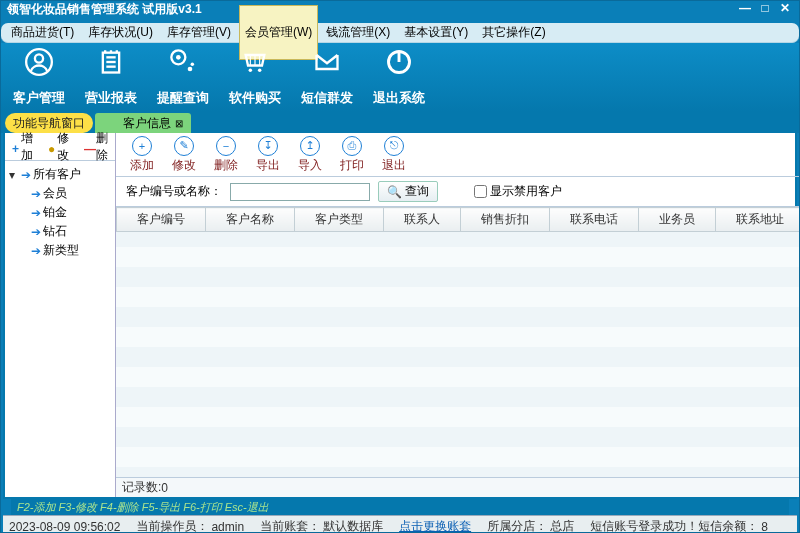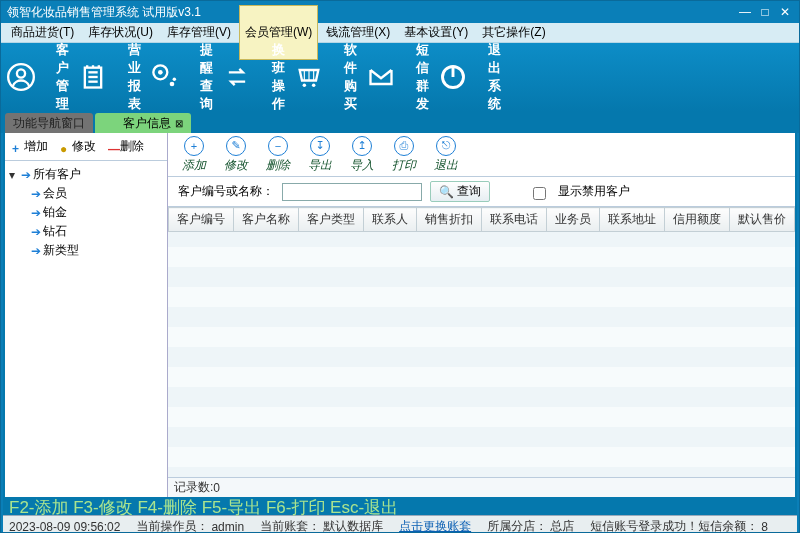--- a/index.html
+++ b/index.html
@@ -1,58 +1,58 @@
 <!DOCTYPE html>
 <html><head>
 <meta charset="utf-8">
 <style>
 * { box-sizing: border-box; margin: 0; padding: 0; font-family: "Microsoft YaHei", SimSun, sans-serif; font-size: 12px; }
 body { width: 800px; height: 533px; background: #0a7fb8; overflow: hidden; border: 1px solid #0a6a9a; }
-.titlebar { height: 22px; background: #0a7fb8; color: #fff; display: flex; align-items: center; padding: 0 6px; }
+.titlebar { height: 22px; background: #0a7fb8; color: #fff; display: flex; align-items: flex-start; padding: 0 6px; font-weight: bold; }
 .titlebar .title { flex: 1; }
 .titlebar .win-controls { display: flex; gap: 4px; }
 .titlebar .win-controls span { width: 16px; height: 14px; display: inline-flex; align-items: center; justify-content: center; color: #fff; cursor: pointer; }
-.menubar { height: 20px; background: #d7ecf4; display: flex; align-items: center; padding: 0 4px; gap: 2px; border-bottom: 1px solid #b5d7e6; }
+.menubar { height: 20px; background: #d7ecf4; display: flex; align-items: center; padding: 0 4px; gap: 2px; border-bottom: 1px solid #b5d7e6; border-radius: 7px; }
 .menubar .menu-item { padding: 2px 6px; cursor: pointer; }
 .menubar .menu-item.active { background: #f7f3c2; border: 1px solid #c9b85a; padding: 18px 5px; }
 .bigtoolbar { height: 68px; background: linear-gradient(#0d8dc7, #0578ad); display: flex; align-items: center; padding: 0 6px; gap: 8px; }
-.bigbtn { width: 64px; display: flex; flex-direction: row; align-items: center; color: #fff; cursor: pointer; gap: 21px; justify-content: center; }
+.bigbtn { width: 64px; display: flex; flex-direction: column; align-items: center; color: #fff; cursor: pointer; gap: 12px; justify-content: center; }
 .bigbtn .ico { width: 30px; height: 30px; display: flex; align-items: center; justify-content: center; }
 .bigbtn .lbl { font-size: 13px; font-weight: bold; }
 .tabsbar { height: 22px; background: #0578ad; display: flex; align-items: flex-end; padding: 0 4px; }
 .tab { height: 20px; padding: 0 8px; display: flex; align-items: center; gap: 4px; border-radius: 3px 3px 0 0; margin-right: 2px; cursor: pointer; }
-.tab.inactive { background: #737373; color: #222; }
+.tab.inactive { background: #fde047; color: #222; border-radius: 10px; }
 .tab.active { background: #7cd47c; color: #000; padding-left: 28px; }
 .tab .close-x { font-size: 10px; }
 .workarea { display: flex; height: 366px; background: #fff; border: 2px solid #0578ad; border-top: none; margin: 0 2px; }
 .sidebar { width: 180px; border-right: 1px solid #aac; display: flex; flex-direction: column; }
 .side-toolbar { height: 28px; border-bottom: 1px solid #bcd; display: flex; align-items: center; padding: 0 4px; gap: 6px; }
 .side-toolbar .tbtn { display: flex; align-items: center; gap: 2px; cursor: pointer; padding: 2px 3px; }
 .side-toolbar .tbtn .ic { width: 10px; height: 10px; display: inline-block; }
 .side-toolbar .plus { color: #1e7fd6; font-weight: bold; }
 .side-toolbar .dot { color: #c99a00; font-weight: bold; }
 .side-toolbar .minus { color: #d33; font-weight: bold; }
 .tree { flex: 1; overflow: auto; padding: 4px 2px; }
 .tree .node { display: flex; align-items: center; gap: 2px; padding: 1px 2px; cursor: pointer; }
 .tree .arrow { width: 10px; color: #1e7fd6; }
 .tree .children { padding-left: 22px; }
 .main { flex: 1; display: flex; flex-direction: column; }
 .main-toolbar { height: 44px; border-bottom: 1px solid #bcd; display: flex; align-items: center; gap: 18px; padding: 0 14px; }
 .mtb-btn { display: flex; flex-direction: column; align-items: center; gap: 1px; cursor: pointer; }
 .mtb-btn .circ { width: 20px; height: 20px; border: 1.5px solid #1e7fd6; border-radius: 50%; display: flex; align-items: center; justify-content: center; color: #1e7fd6; font-size: 11px; }
-.mtb-btn .lbl { color: #14532d; font-style: italic; }
+.mtb-btn .lbl { color: #7f1d1d; }
 .searchbar { height: 30px; display: flex; align-items: center; gap: 8px; padding: 0 10px; border-bottom: 1px solid #bcd; }
 .searchbar input[type=text] { width: 140px; height: 18px; border: 1px solid #8aa; padding: 0 3px; }
 .searchbar .qbtn { display: inline-flex; align-items: center; gap: 3px; padding: 1px 8px; border: 1px solid #9cb; background: linear-gradient(#fefefe,#e6eef2); cursor: pointer; border-radius: 2px; }
-.searchbar .chk { display: inline-flex; align-items: flex-end; gap: 12px; margin-left: 35px; }
+.searchbar .chk { display: inline-flex; align-items: center; gap: 3px; margin-left: 28px; }
 .grid { flex: 1; overflow: auto; background: repeating-linear-gradient(#f7fbfc, #f7fbfc 20px, #eef5f8 20px, #eef5f8 40px); position: relative; }
 .grid table { border-collapse: collapse; width: 100%; }
-.grid th { background: linear-gradient(#fdfdfd,#e9eef0); border: 1px solid #c3cfd5; padding: 3px 8px; font-weight: normal; color: #333; white-space: nowrap; position: sticky; top: 0; text-align: center; }
+.grid th { background: linear-gradient(#fdfdfd,#e9eef0); border: 1px solid #c3cfd5; padding: 3px 20px; font-weight: normal; color: #333; white-space: nowrap; position: sticky; top: 0; text-align: center; }
 .records { height: 20px; border-top: 1px solid #bcd; display: flex; align-items: center; padding: 0 6px; background: #f4f8fa; color: #333; }
-.hintbar { height: 16px; background: #0578ad; color: #a9e48f; font-size: 17px; padding: 0 6px; display: flex; align-items: center; margin: 0 2px; }
+.hintbar { height: 16px; background: #0578ad; color: #a9e48f; font-size: 11px; padding: 0 6px; display: flex; align-items: center; margin: 0 10px; font-style: italic; }
 .statusbar { height: 22px; background: #e8eef0; border-top: 1px solid #9ab; display: flex; align-items: center; padding: 0 6px; gap: 16px; color: #333; margin: 0 2px 2px 2px; }
 .statusbar .seg { display: flex; align-items: center; gap: 3px; }
 .statusbar .link { color: #0a5fb3; text-decoration: underline; cursor: pointer; }
 svg { display: block; }
 </style>
 </head>
 <body>
 
 <div class="titlebar">
   <span class="title">领智化妆品销售管理系统 试用版v3.1</span>
@@ -99,28 +99,20 @@
     <div class="bigbtn">
       <span class="ico">
         <svg width="28" height="28" viewBox="0 0 24 24">
           <circle cx="8" cy="8" r="6" fill="none" stroke="#fff" stroke-width="2"></circle>
           <circle cx="8" cy="8" r="2" fill="#fff"></circle>
           <circle cx="18" cy="18" r="2" fill="#fff"></circle>
           <circle cx="20" cy="14" r="1.5" fill="#fff"></circle>
         </svg>
       </span>
       <span class="lbl">提醒查询</span>
-    </div>
-    <div class="bigbtn">
-      <span class="ico">
-        <svg width="28" height="28" viewBox="0 0 24 24">
-          <path d="M5 8h12l-3-3M19 16H7l3 3" fill="none" stroke="#fff" stroke-width="2"></path>
-        </svg>
-      </span>
-      <span class="lbl">换班操作</span>
     </div>
     <div class="bigbtn">
       <span class="ico">
         <svg width="28" height="28" viewBox="0 0 24 24">
           <path d="M4 6h16l-2 9H6z" fill="none" stroke="#fff" stroke-width="2"></path>
           <line x1="8" y1="6" x2="8" y2="15" stroke="#fff"></line>
           <line x1="12" y1="6" x2="12" y2="15" stroke="#fff"></line>
           <line x1="16" y1="6" x2="16" y2="15" stroke="#fff"></line>
           <circle cx="8" cy="19" r="1.5" fill="#fff"></circle>
           <circle cx="16" cy="19" r="1.5" fill="#fff"></circle>

